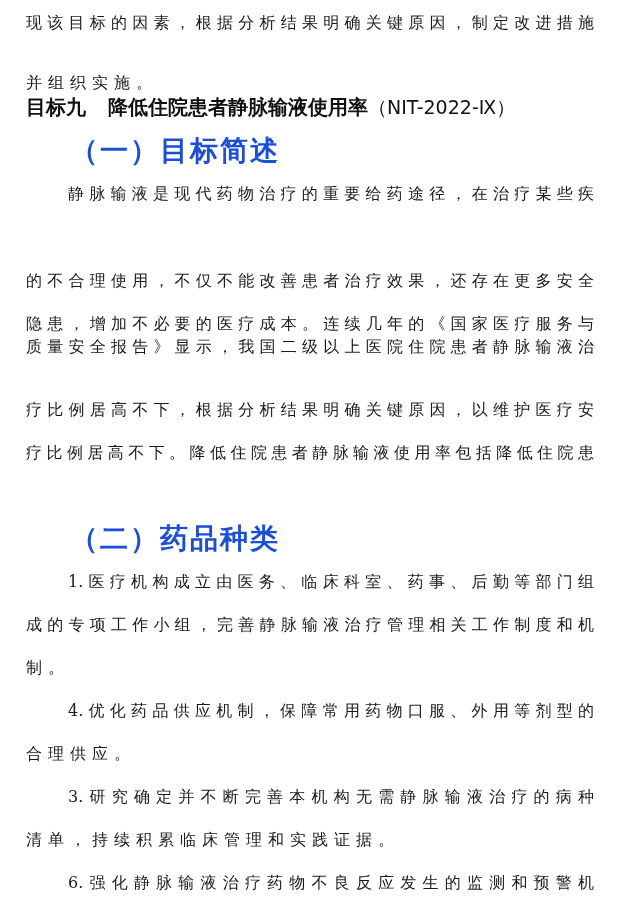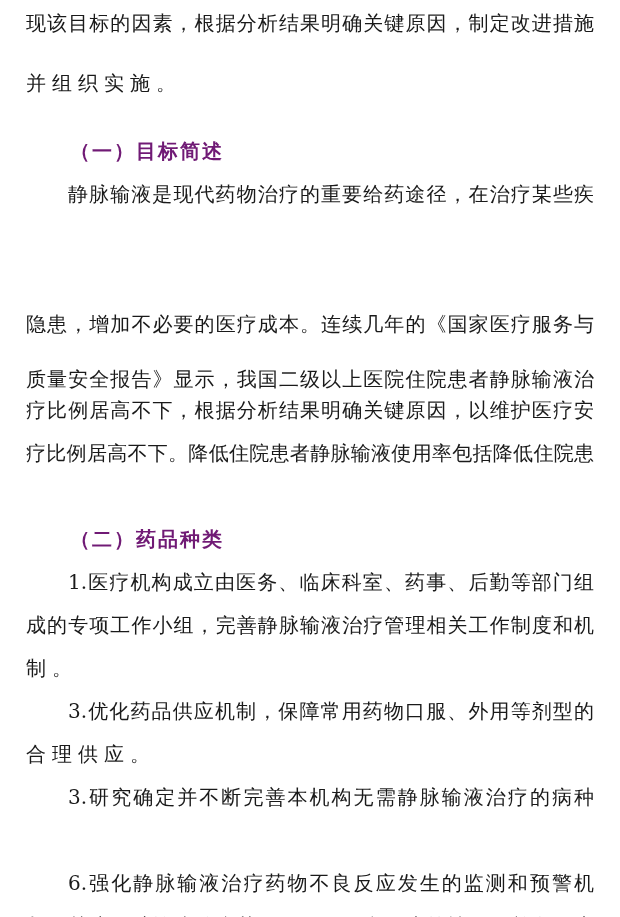--- a/index.html
+++ b/index.html
@@ -20,21 +20,21 @@
     left: 0;
     top: 0;
     width: 620px;
     height: 917px;
   }
   .line {
     position: absolute;
     left: 26px;
     width: 568px;
     height: 38px;
-    font-size: 20px;
+    font-size: 16px;
     line-height: 38px;
     white-space: nowrap;
     text-align: justify;
     text-align-last: justify;
     letter-spacing: 0;
   }
   .line.last {
     text-align-last: left;
     text-align: left;
     letter-spacing: 6px;
@@ -55,51 +55,56 @@
     color: #111;
   }
   .heading-goal .gap { display: inline-block; width: 22px; }
   .heading-goal .code { font-weight: normal; font-size: 19px; }
   .subheading {
     position: absolute;
     left: 70px;
     height: 38px;
     line-height: 38px;
     font-family: "DejaVu Sans", "Liberation Sans", sans-serif;
-    font-size: 20px;
+    font-size: 28px;
     font-weight: bold;
     white-space: nowrap;
     letter-spacing: 2px;
-    color: #701a75;
+    color: #1d4ed8;
   }
 </style>
 </head>
 <body>
 
 <div class="page">
 
   <div class="line" style="top:4px">现该目标的因素，根据分析结果明确关键原因，制定改进措施</div>
   <div class="line last" style="top:64px">并组织实施。</div>
 
+  <div class="heading-goal" style="top:88px">
+    <span>目标九</span><span class="gap"></span><span>降低住院患者静脉输液使用率</span><span class="code">（NIT-2022-Ⅸ）</span>
+  </div>
 
   <div class="subheading" style="top:132px">（一）目标简述</div>
 
   <div class="line indent" style="top:175px">静脉输液是现代药物治疗的重要给药途径，在治疗某些疾</div>
+  <div class="line" style="top:262px">的不合理使用，不仅不能改善患者治疗效果，还存在更多安全</div>
   <div class="line" style="top:305px">隐患，增加不必要的医疗成本。连续几年的《国家医疗服务与</div>
-  <div class="line" style="top:360px">质量安全报告》显示，我国二级以上医院住院患者静脉输液治</div>
+  <div class="line" style="top:328px">质量安全报告》显示，我国二级以上医院住院患者静脉输液治</div>
   <div class="line" style="top:391px">疗比例居高不下，根据分析结果明确关键原因，以维护医疗安</div>
   <div class="line" style="top:434px">疗比例居高不下。降低住院患者静脉输液使用率包括降低住院患</div>
 
   <div class="subheading" style="top:520px">（二）药品种类</div>
 
   <div class="line indent" style="top:563px">1.医疗机构成立由医务、临床科室、药事、后勤等部门组</div>
   <div class="line" style="top:606px">成的专项工作小组，完善静脉输液治疗管理相关工作制度和机</div>
   <div class="line last" style="top:649px">制。</div>
 
-  <div class="line indent" style="top:692px">3.优化药品供应机制，保障常用药物口服、外用等剂型的</div>
+  <div class="line indent" style="top:692px">4.优化药品供应机制，保障常用药物口服、外用等剂型的</div>
   <div class="line last" style="top:735px">合理供应。</div>
 
   <div class="line indent" style="top:778px">3.研究确定并不断完善本机构无需静脉输液治疗的病种</div>
+  <div class="line last" style="top:821px">清单，持续积累临床管理和实践证据。</div>
 
   <div class="line indent" style="top:864px">6.强化静脉输液治疗药物不良反应发生的监测和预警机</div>
   <div class="line" style="top:907px">制，关注静脉输液治疗药物使用数量和强度等情况，并向临床</div>
 
 </div>
 
 </body></html>

